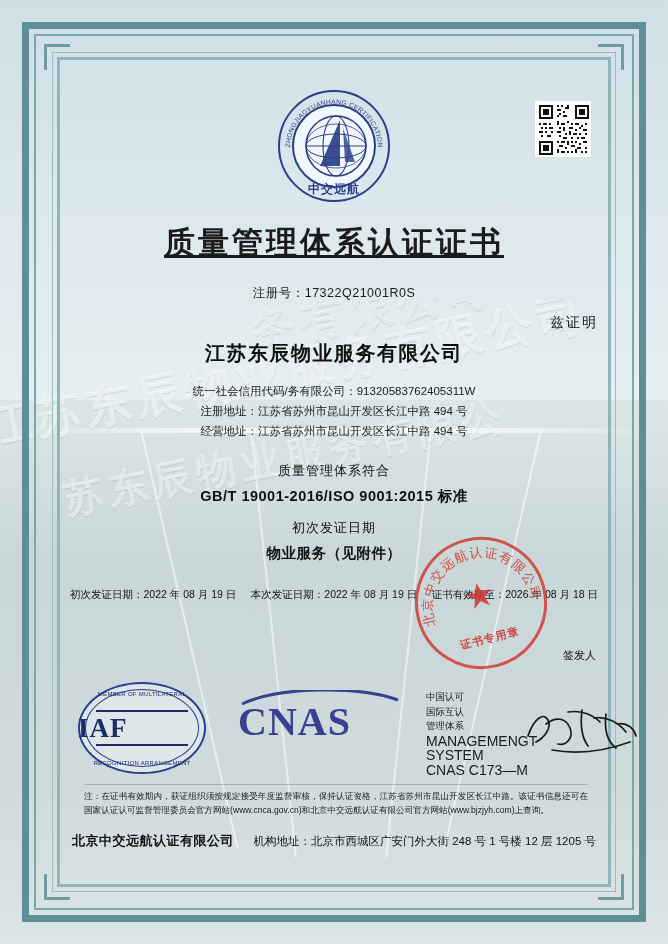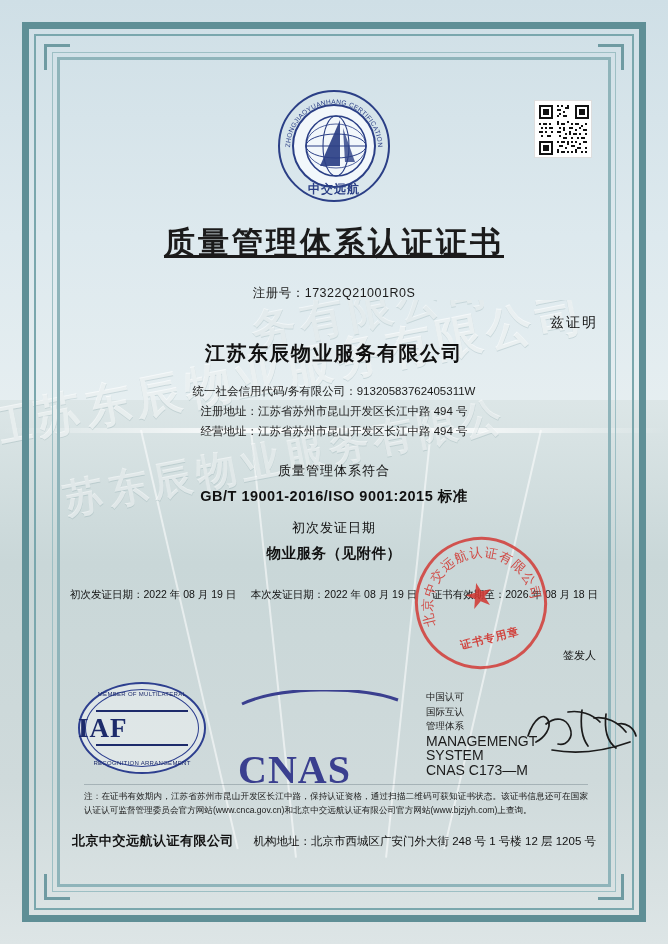--- a/index.html
+++ b/index.html
@@ -287,21 +287,20 @@
   .iaf-top { position: absolute; left: 0; right: 0; top: 9px; text-align: center; font-size: 6px; color: #1d2b6b; letter-spacing: .3px;}
   .iaf-bottom { position: absolute; left: 0; right: 0; bottom: 8px; text-align: center; font-size: 6px; color: #1d2b6b; letter-spacing: .3px;}
 
   .cnas {
     position: absolute; left: 168px; top: 20px;
   }
   .cnas-mark {
     font-size: 40px; font-weight: bold; color: #3a3f8f;
     letter-spacing: 1px;
     font-family: "Liberation Serif", serif;
-    margin-top: 48px;
   }
   .cnas-swoosh {
     position: absolute; left: 2px; top: -8px;
   }
   .cnas-text {
     position: absolute; left: 356px; top: 12px;
     font-size: 9.5px; line-height: 14.5px; color: #1b1b1b;
   }
   .cnas-text .en { font-size: 14px; }
   .signature {
@@ -539,21 +538,21 @@
             <path d="M72 16 C 84 14, 96 20, 104 30"></path>
             <path d="M84 12 C 82 28, 86 40, 94 46"></path>
             <path d="M96 22 C 104 20, 112 26, 114 34"></path>
             <path d="M30 48 C 52 52, 80 50, 108 40"></path>
           </g>
         </svg>
       </div>
     </div>
 
     <div class="note-top-line"></div>
-    <div class="note">注：在证书有效期内，江苏省苏州市昆山开发区长江中路，保持认证资格，通过扫描二维码可获知证书状态。该证书信息还可在国家认证认可监督管理委员会官方网站(www.cnca.gov.cn)和北京中交远航认证有限公司官方网站(www.bjzjyh.com)上查询。</div>
+    <div class="note">注：在证书有效期内，获证组织须按规定接受年度监督审核，保持认证资格，江苏省苏州市昆山开发区长江中路。该证书信息还可在国家认证认可监督管理委员会官方网站(www.cnca.gov.cn)和北京中交远航认证有限公司官方网站(www.bjzjyh.com)上查询。</div>
 
     <div class="footer">
       <div class="org">北京中交远航认证有限公司</div>
       <div>机构地址：北京市西城区广安门外大街 248 号 1 号楼 12 层 1205 号</div>
     </div>
 
   </div>
 </div>
 
 </body></html>

